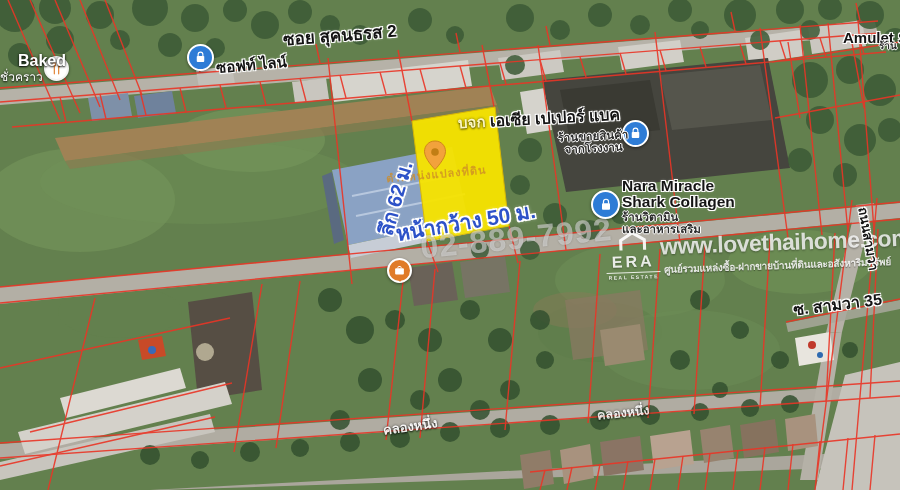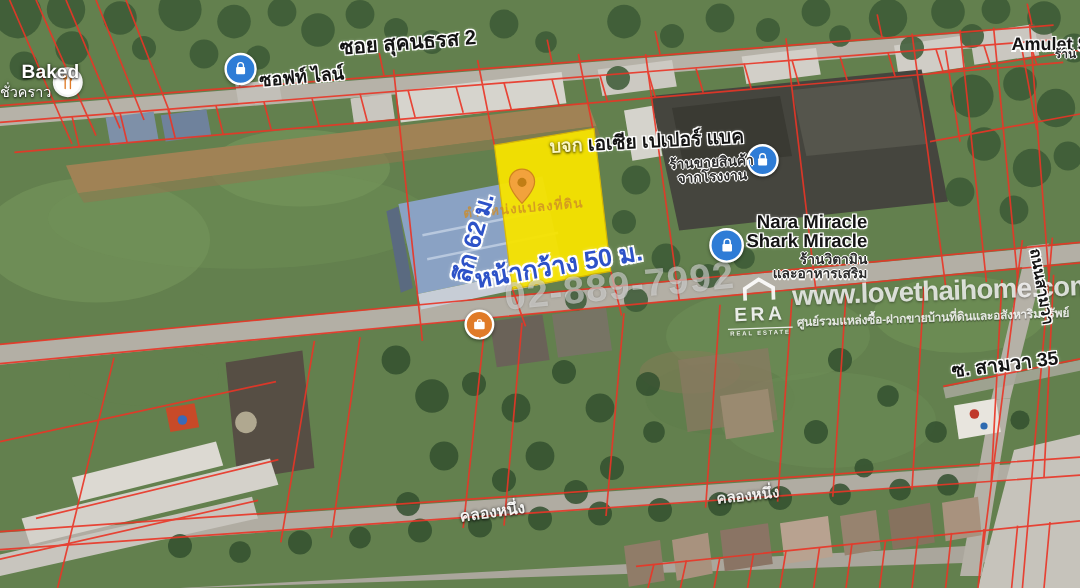--- a/index.html
+++ b/index.html
@@ -292,23 +292,23 @@
 
   <div class="lbl" style="left:458px;top:111px;transform:rotate(-3deg);">
     <span class="white-lbl" style="font-size:15px;opacity:.75;">บจก</span>
     <span class="outline" style="font-size:16px;">เอเซีย เปเปอร์ แบค</span>
   </div>
   <div class="lbl outline-sub" style="left:558px;top:130px;transform:rotate(-3deg);text-align:center;">
     <div>ร้านขายสินค้า</div>
     <div>จากโรงงาน</div>
   </div>
 
-  <div class="lbl" style="left:622px;top:178px;text-align:right;">
+  <div class="lbl" style="left:622px;top:178px;">
     <div class="outline" style="font-size:15.5px;">Nara Miracle</div>
-    <div class="outline" style="font-size:15.5px;">Shark Miracle</div>
+    <div class="outline" style="font-size:15.5px;">Shark Collagen</div>
     <div class="outline-sub">ร้านวิตามิน</div>
     <div class="outline-sub">และอาหารเสริม</div>
   </div>
 
   <div class="lbl outline" style="left:843px;top:30px;font-size:15px;">Amulet S</div>
   <div class="lbl outline-sub" style="left:879px;top:41px;font-size:10px;">ร้าน</div>
 
   <div class="lbl outline" style="left:793px;top:297px;font-size:16px;transform:rotate(-7deg);">ซ. สามวา 35</div>
   <div class="lbl outline" style="left:830px;top:232px;width:76px;text-align:center;font-size:13px;
        transform:rotate(80deg);transform-origin:center;">ถนนสามวา</div>

